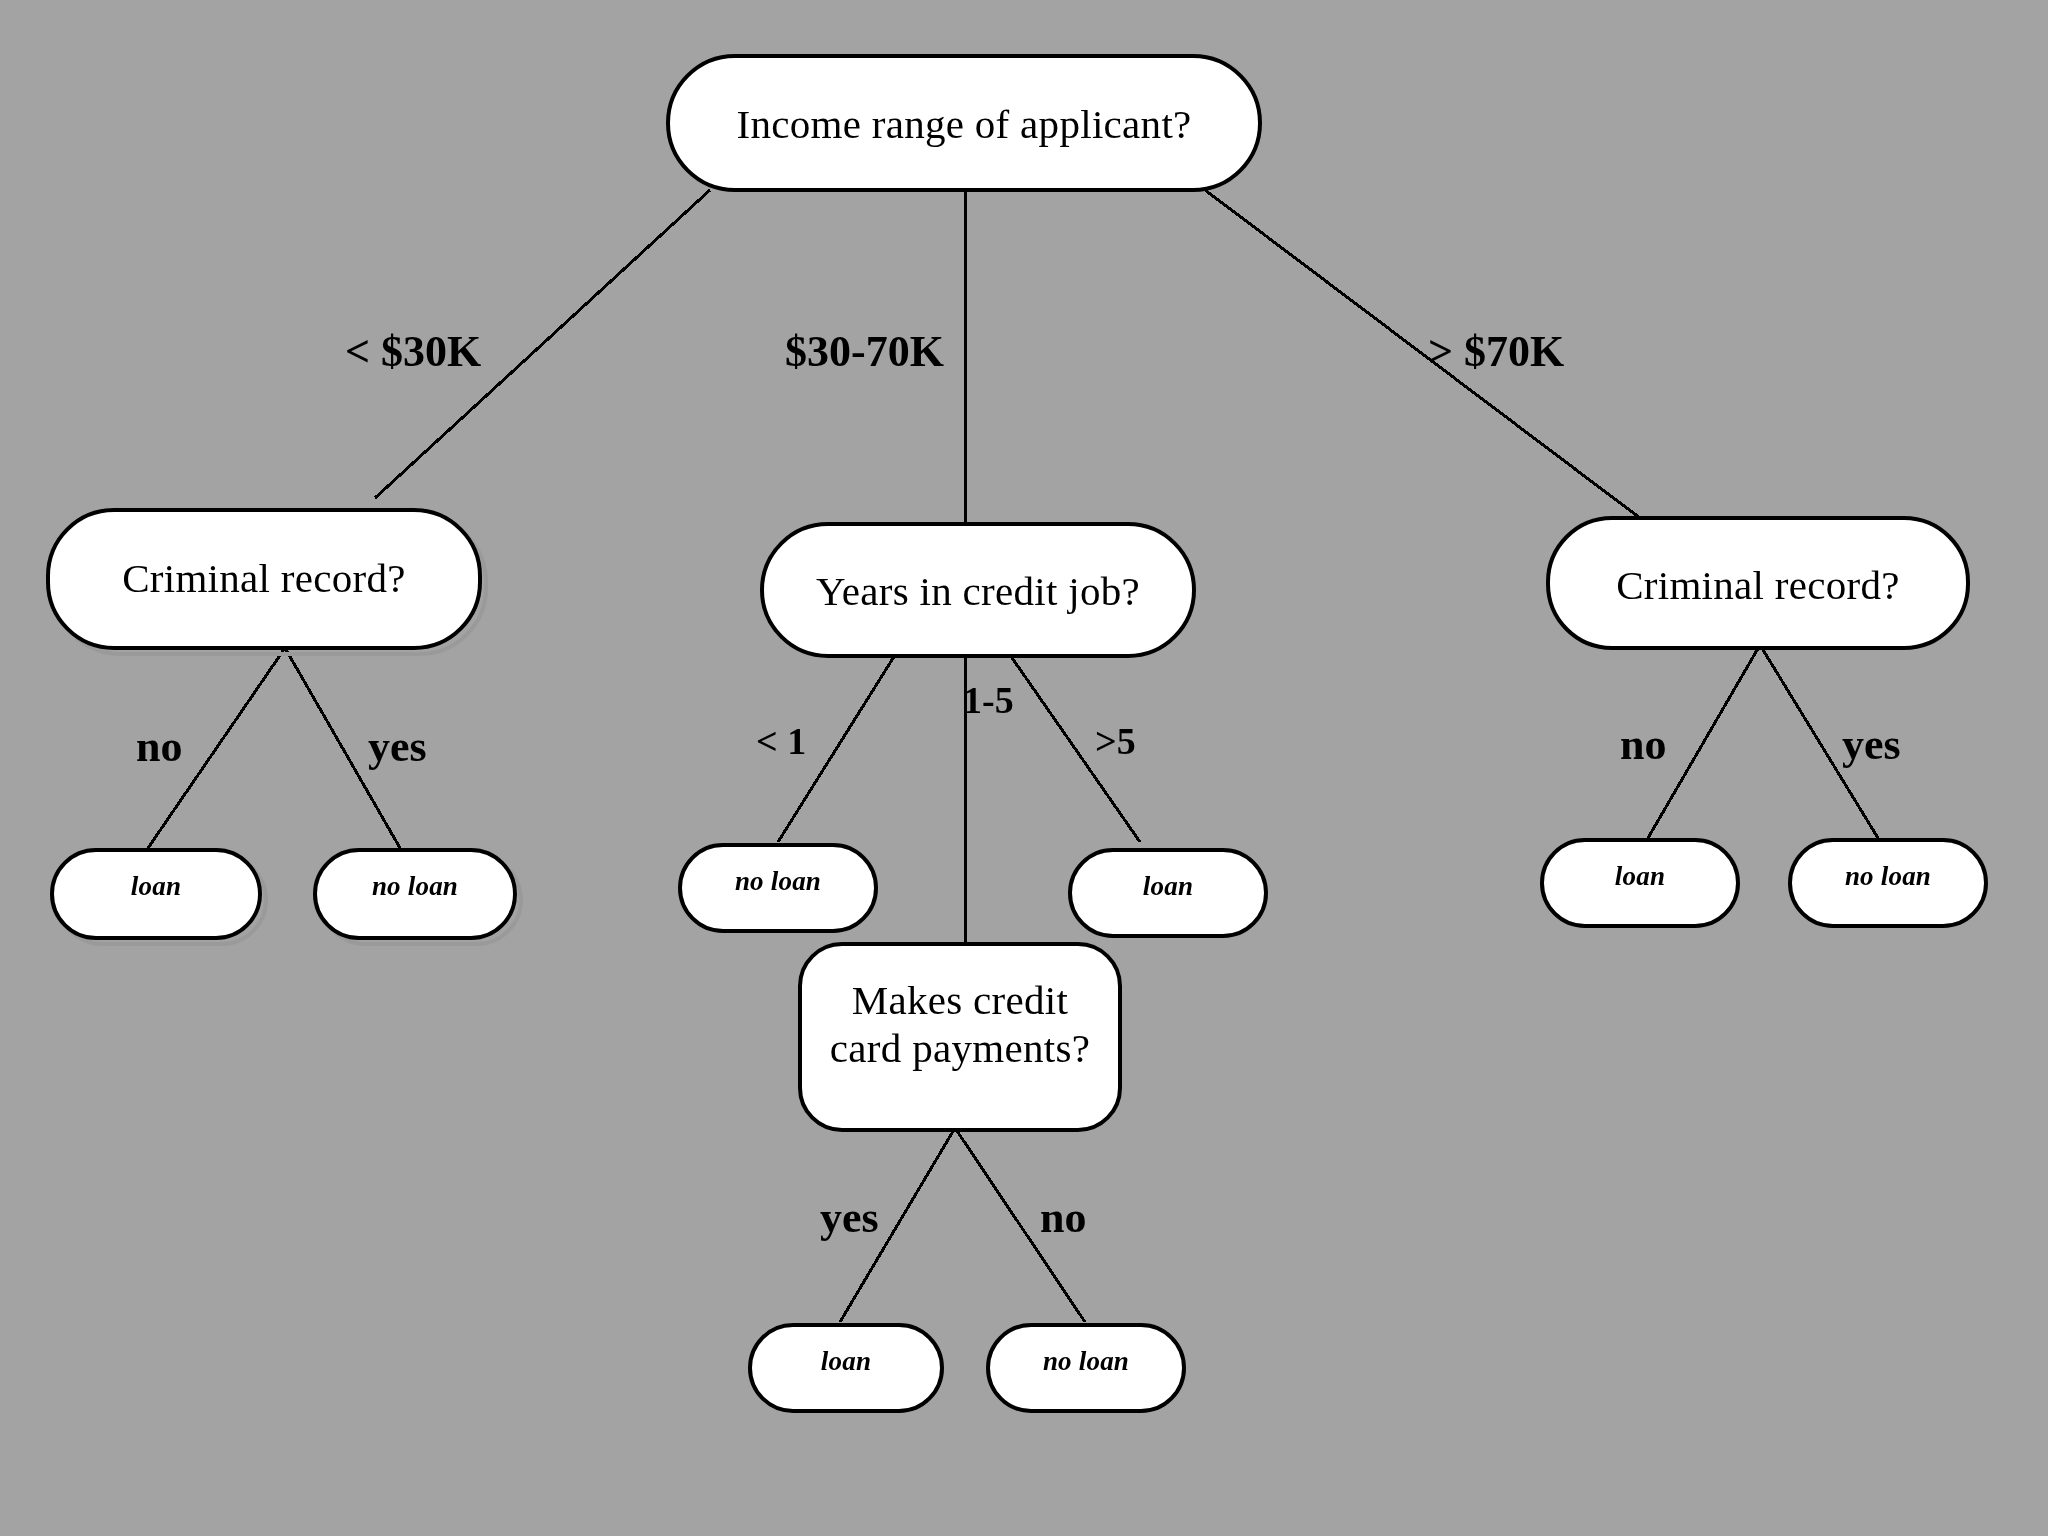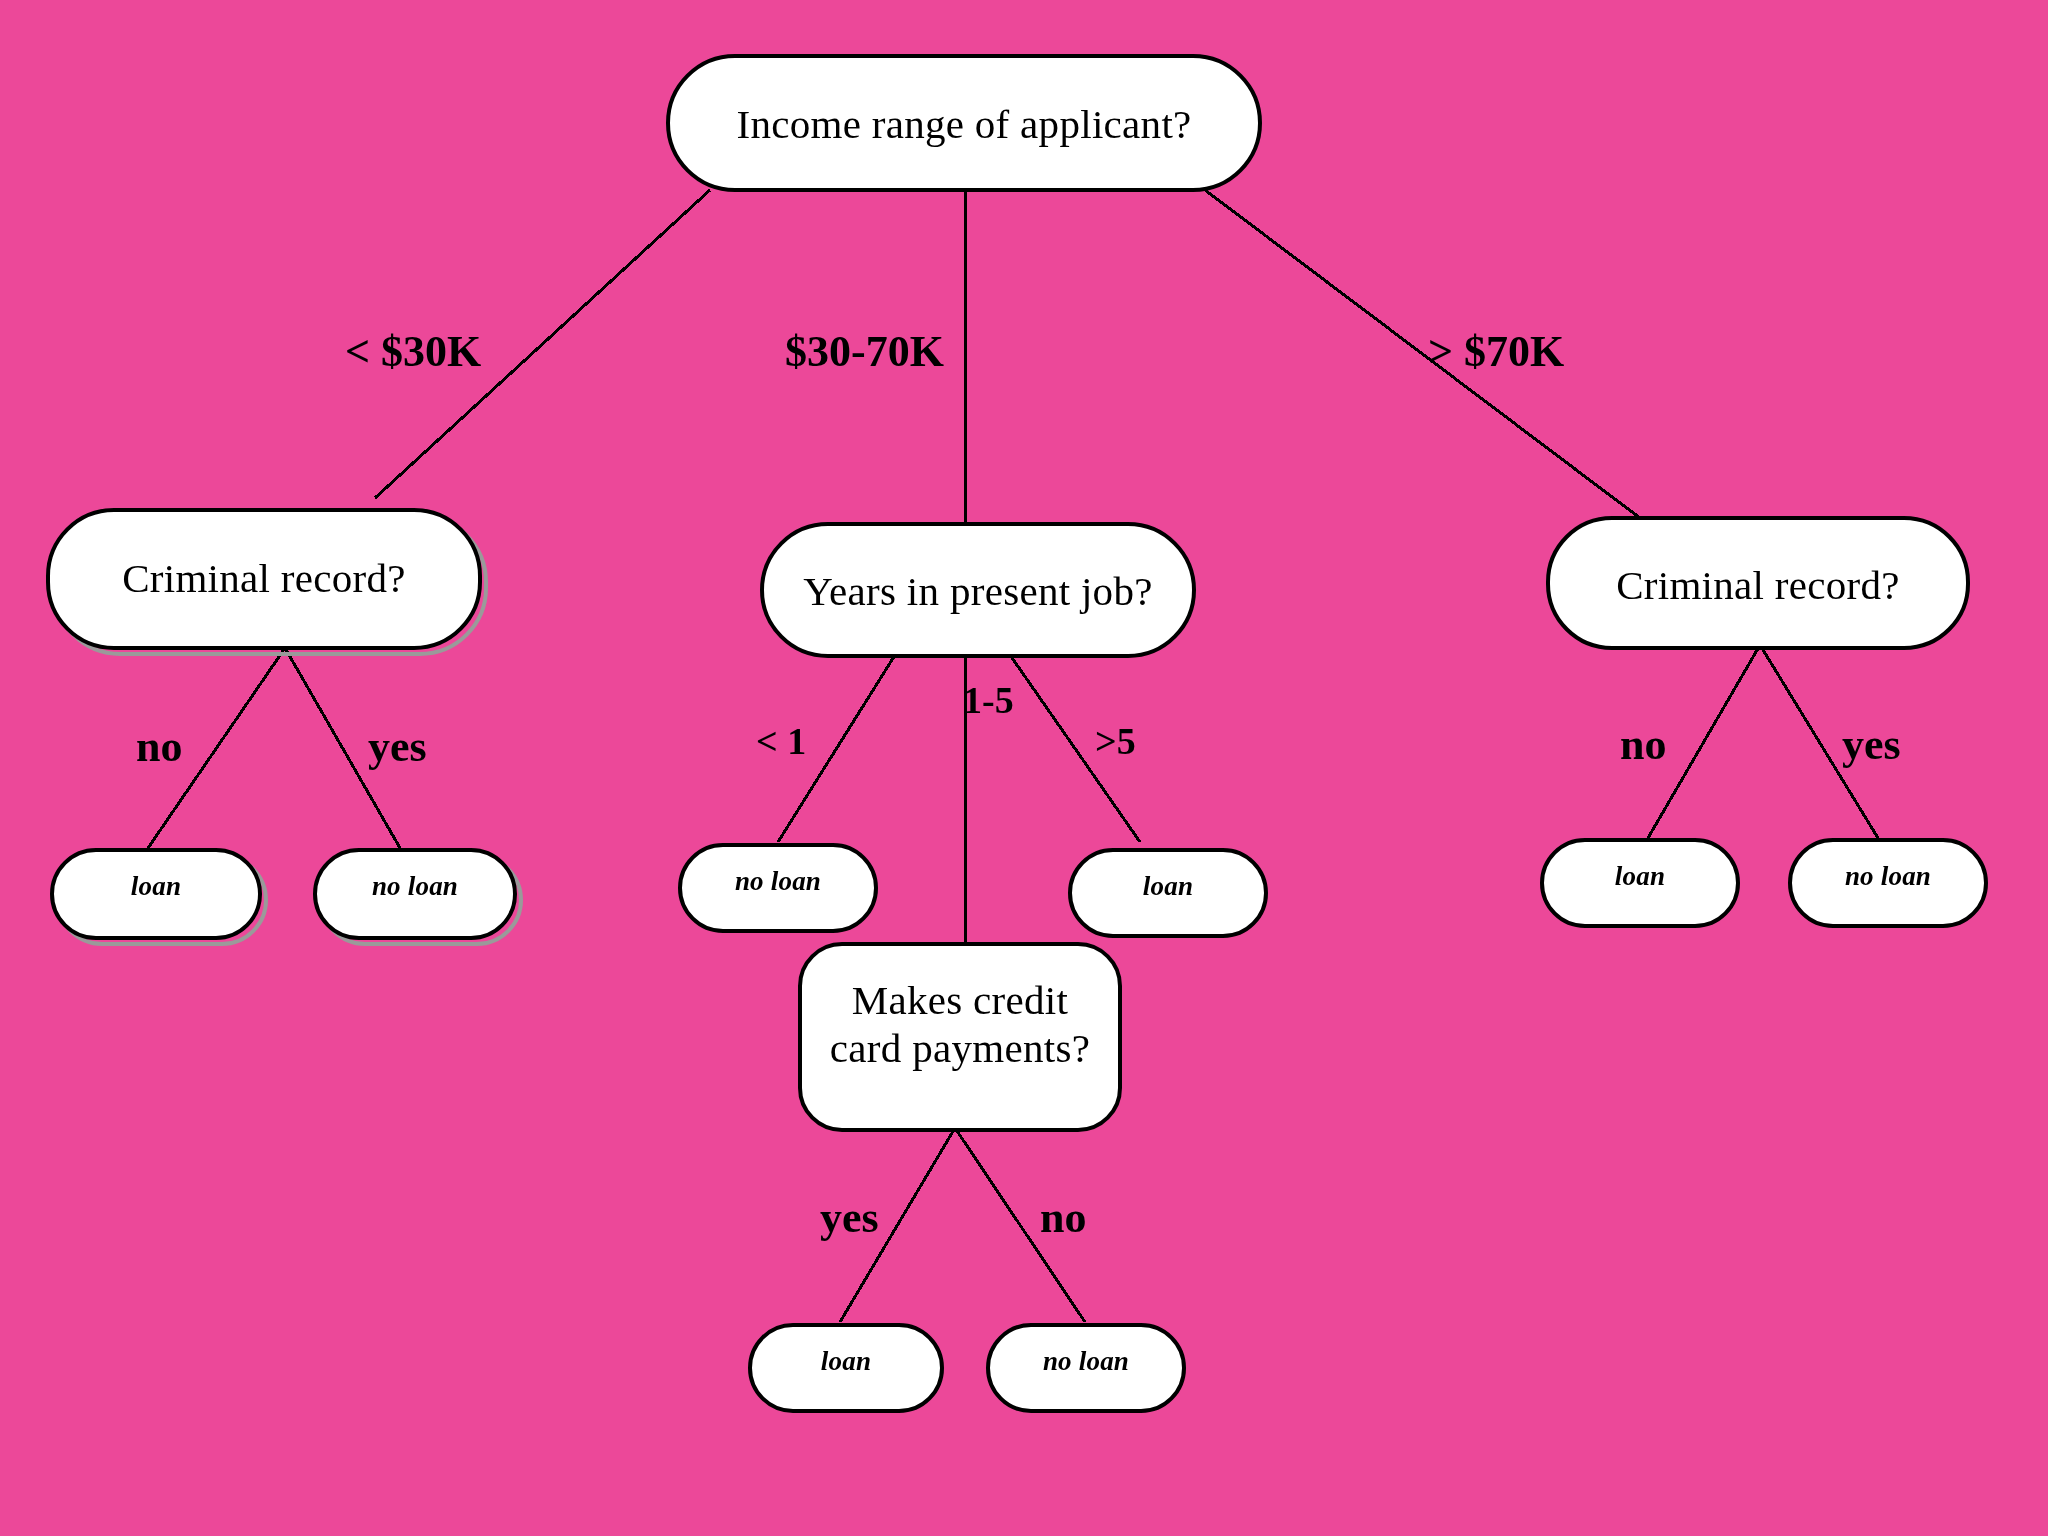--- a/index.html
+++ b/index.html
@@ -7,21 +7,21 @@
     padding: 0;
     background: #ffffff;
   }
   body {
     font-family: "Liberation Serif", "DejaVu Serif", serif;
   }
   #canvas {
     position: relative;
     width: 2048px;
     height: 1536px;
-    background: #ec4899;
+    background: #a3a3a3;
     overflow: hidden;
   }
   svg.tree-svg {
     position: absolute;
     top: 0;
     left: 0;
     width: 2048px;
     height: 1536px;
     display: block;
   }
@@ -132,21 +132,21 @@
 
       <rect class="node-shape" x="750" y="1325" width="192" height="86" rx="43" ry="43"></rect>
       <rect class="node-shape" x="988" y="1325" width="196" height="86" rx="43" ry="43"></rect>
     </g>
   </svg>
 
   <div class="node-label decision-label" style="left:668px; top:100px; width:592px;">Income range of applicant?</div>
 
   <div class="node-label decision-label" style="left:48px; top:554px; width:432px;">Criminal record?</div>
 
-  <div class="node-label decision-label" style="left:762px; top:567px; width:432px;">Years in present job?</div>
+  <div class="node-label decision-label" style="left:762px; top:567px; width:432px;">Years in credit job?</div>
 
   <div class="node-label decision-label" style="left:1548px; top:561px; width:420px;">Criminal record?</div>
 
   <div class="node-label decision-label" style="left:800px; top:976px; width:320px;">Makes credit
 card payments?</div>
 
   <div class="node-label leaf-label" style="left:52px; top:871px; width:208px;">loan</div>
   <div class="node-label leaf-label" style="left:315px; top:871px; width:200px;">no loan</div>
 
   <div class="node-label leaf-label" style="left:680px; top:866px; width:196px;">no loan</div>

